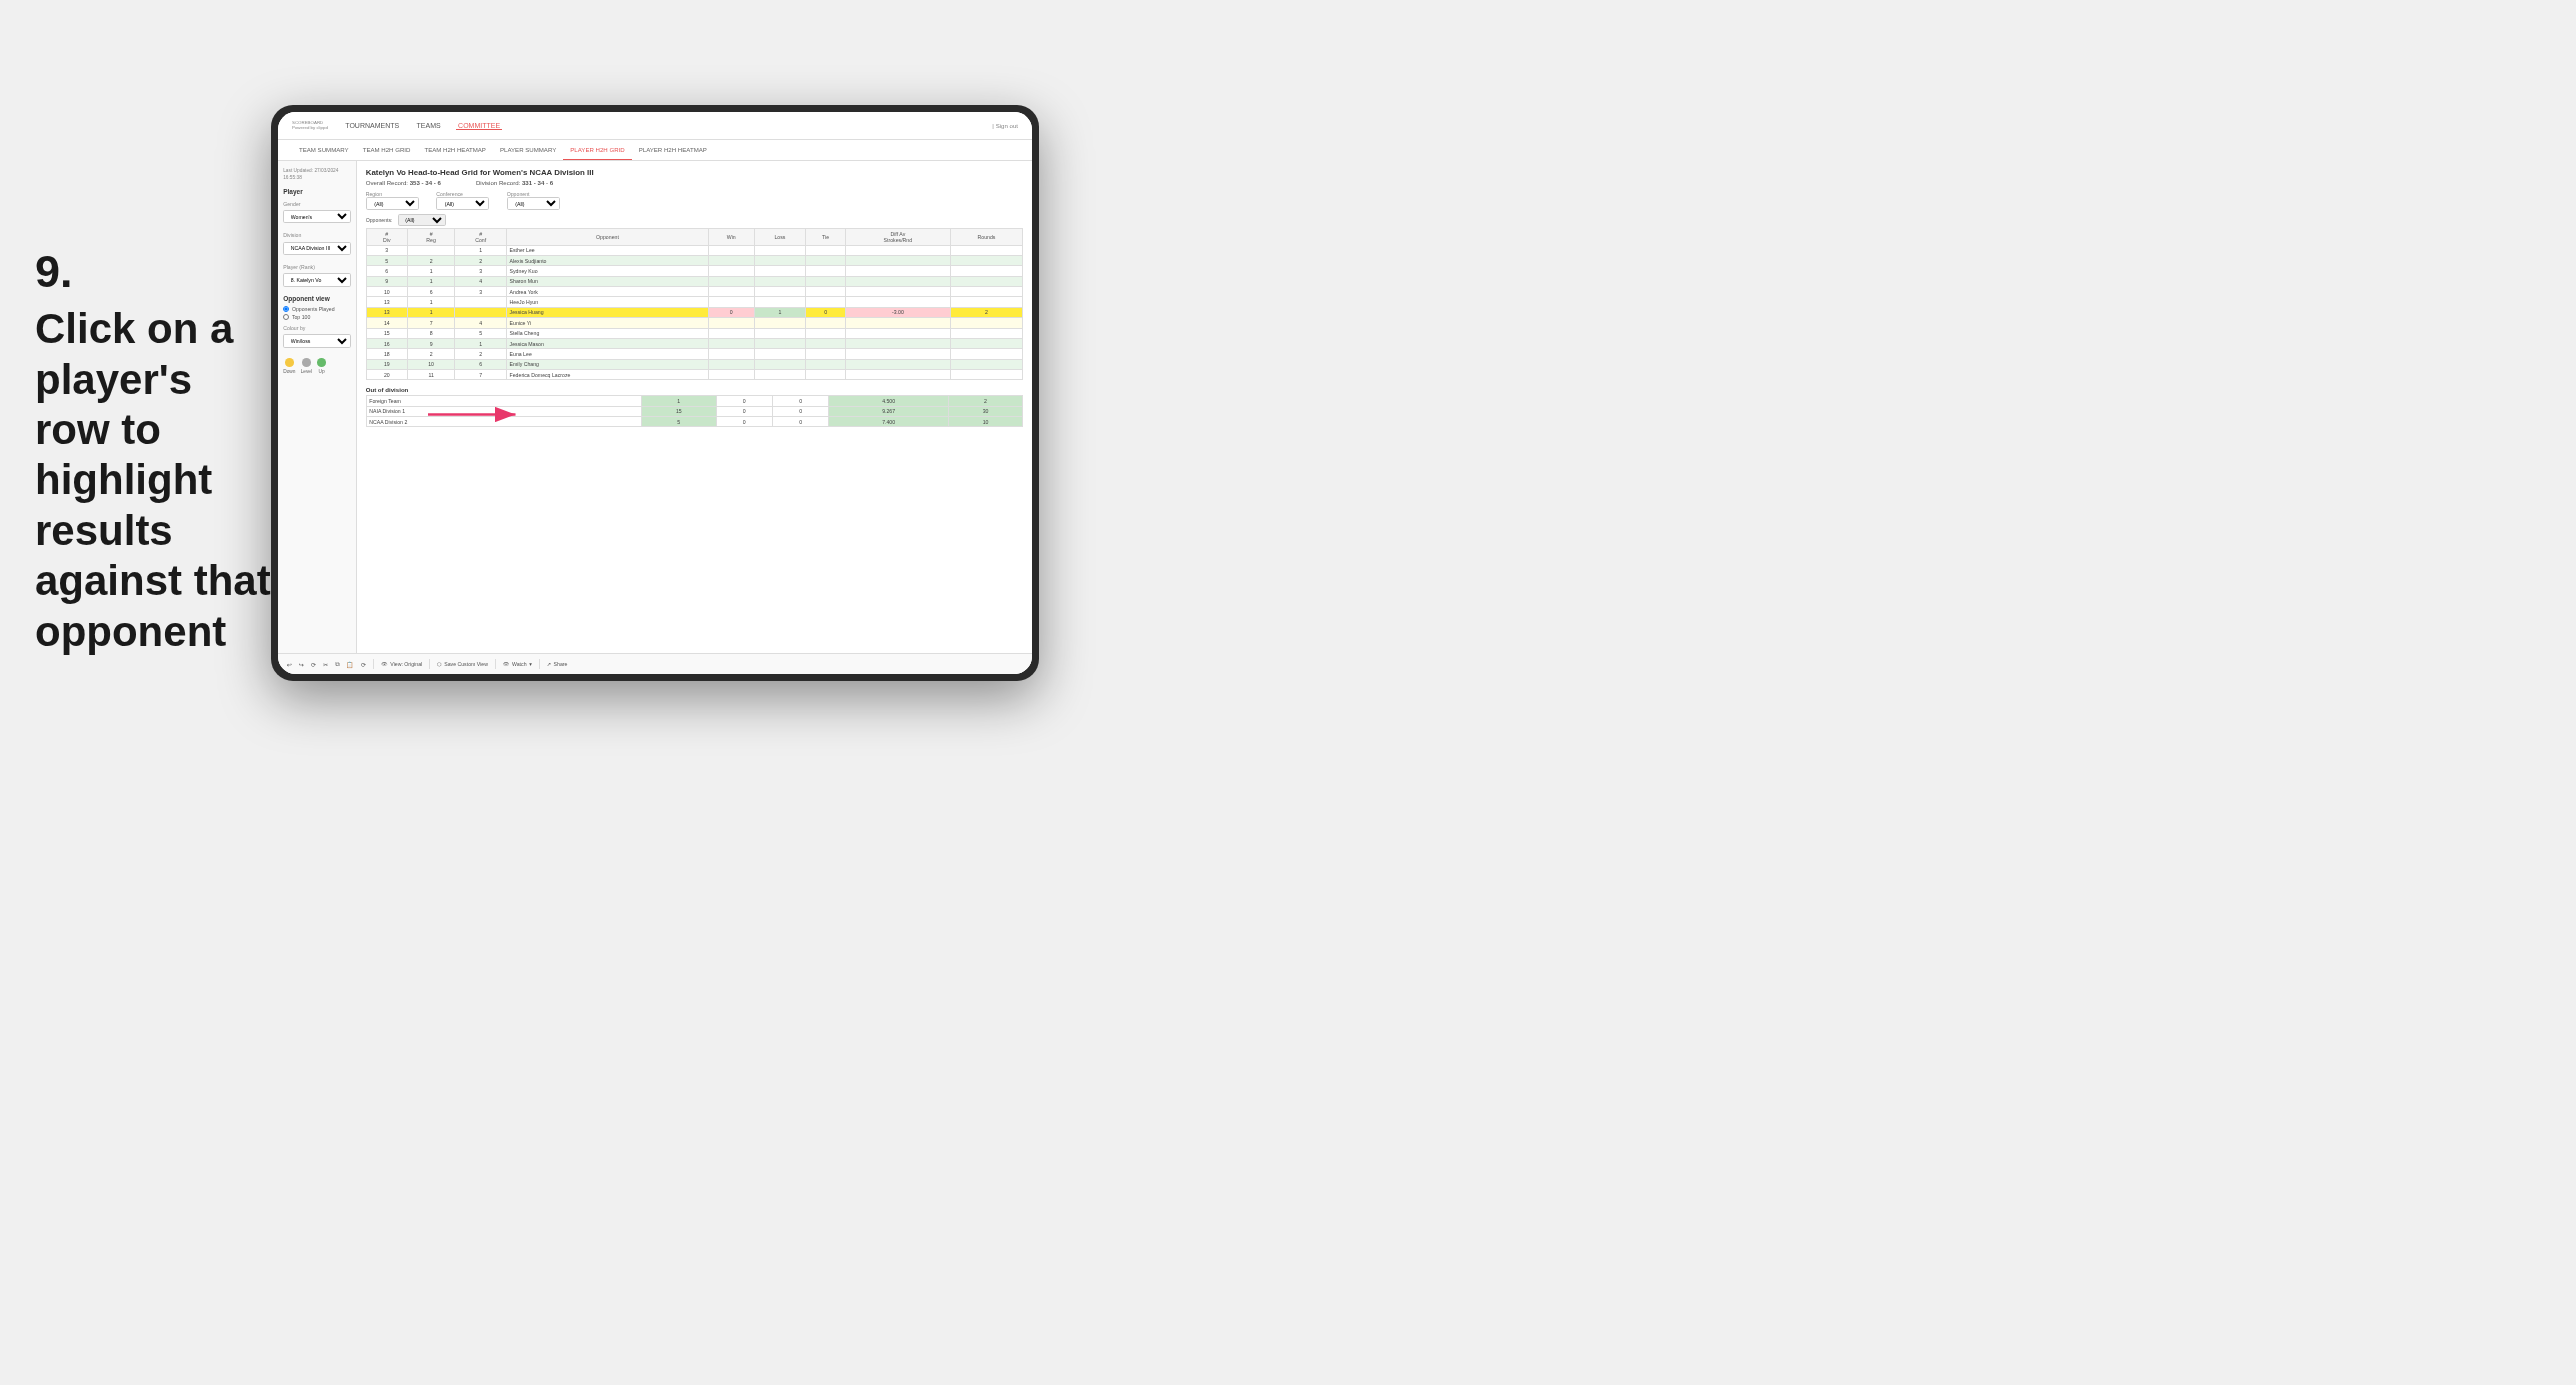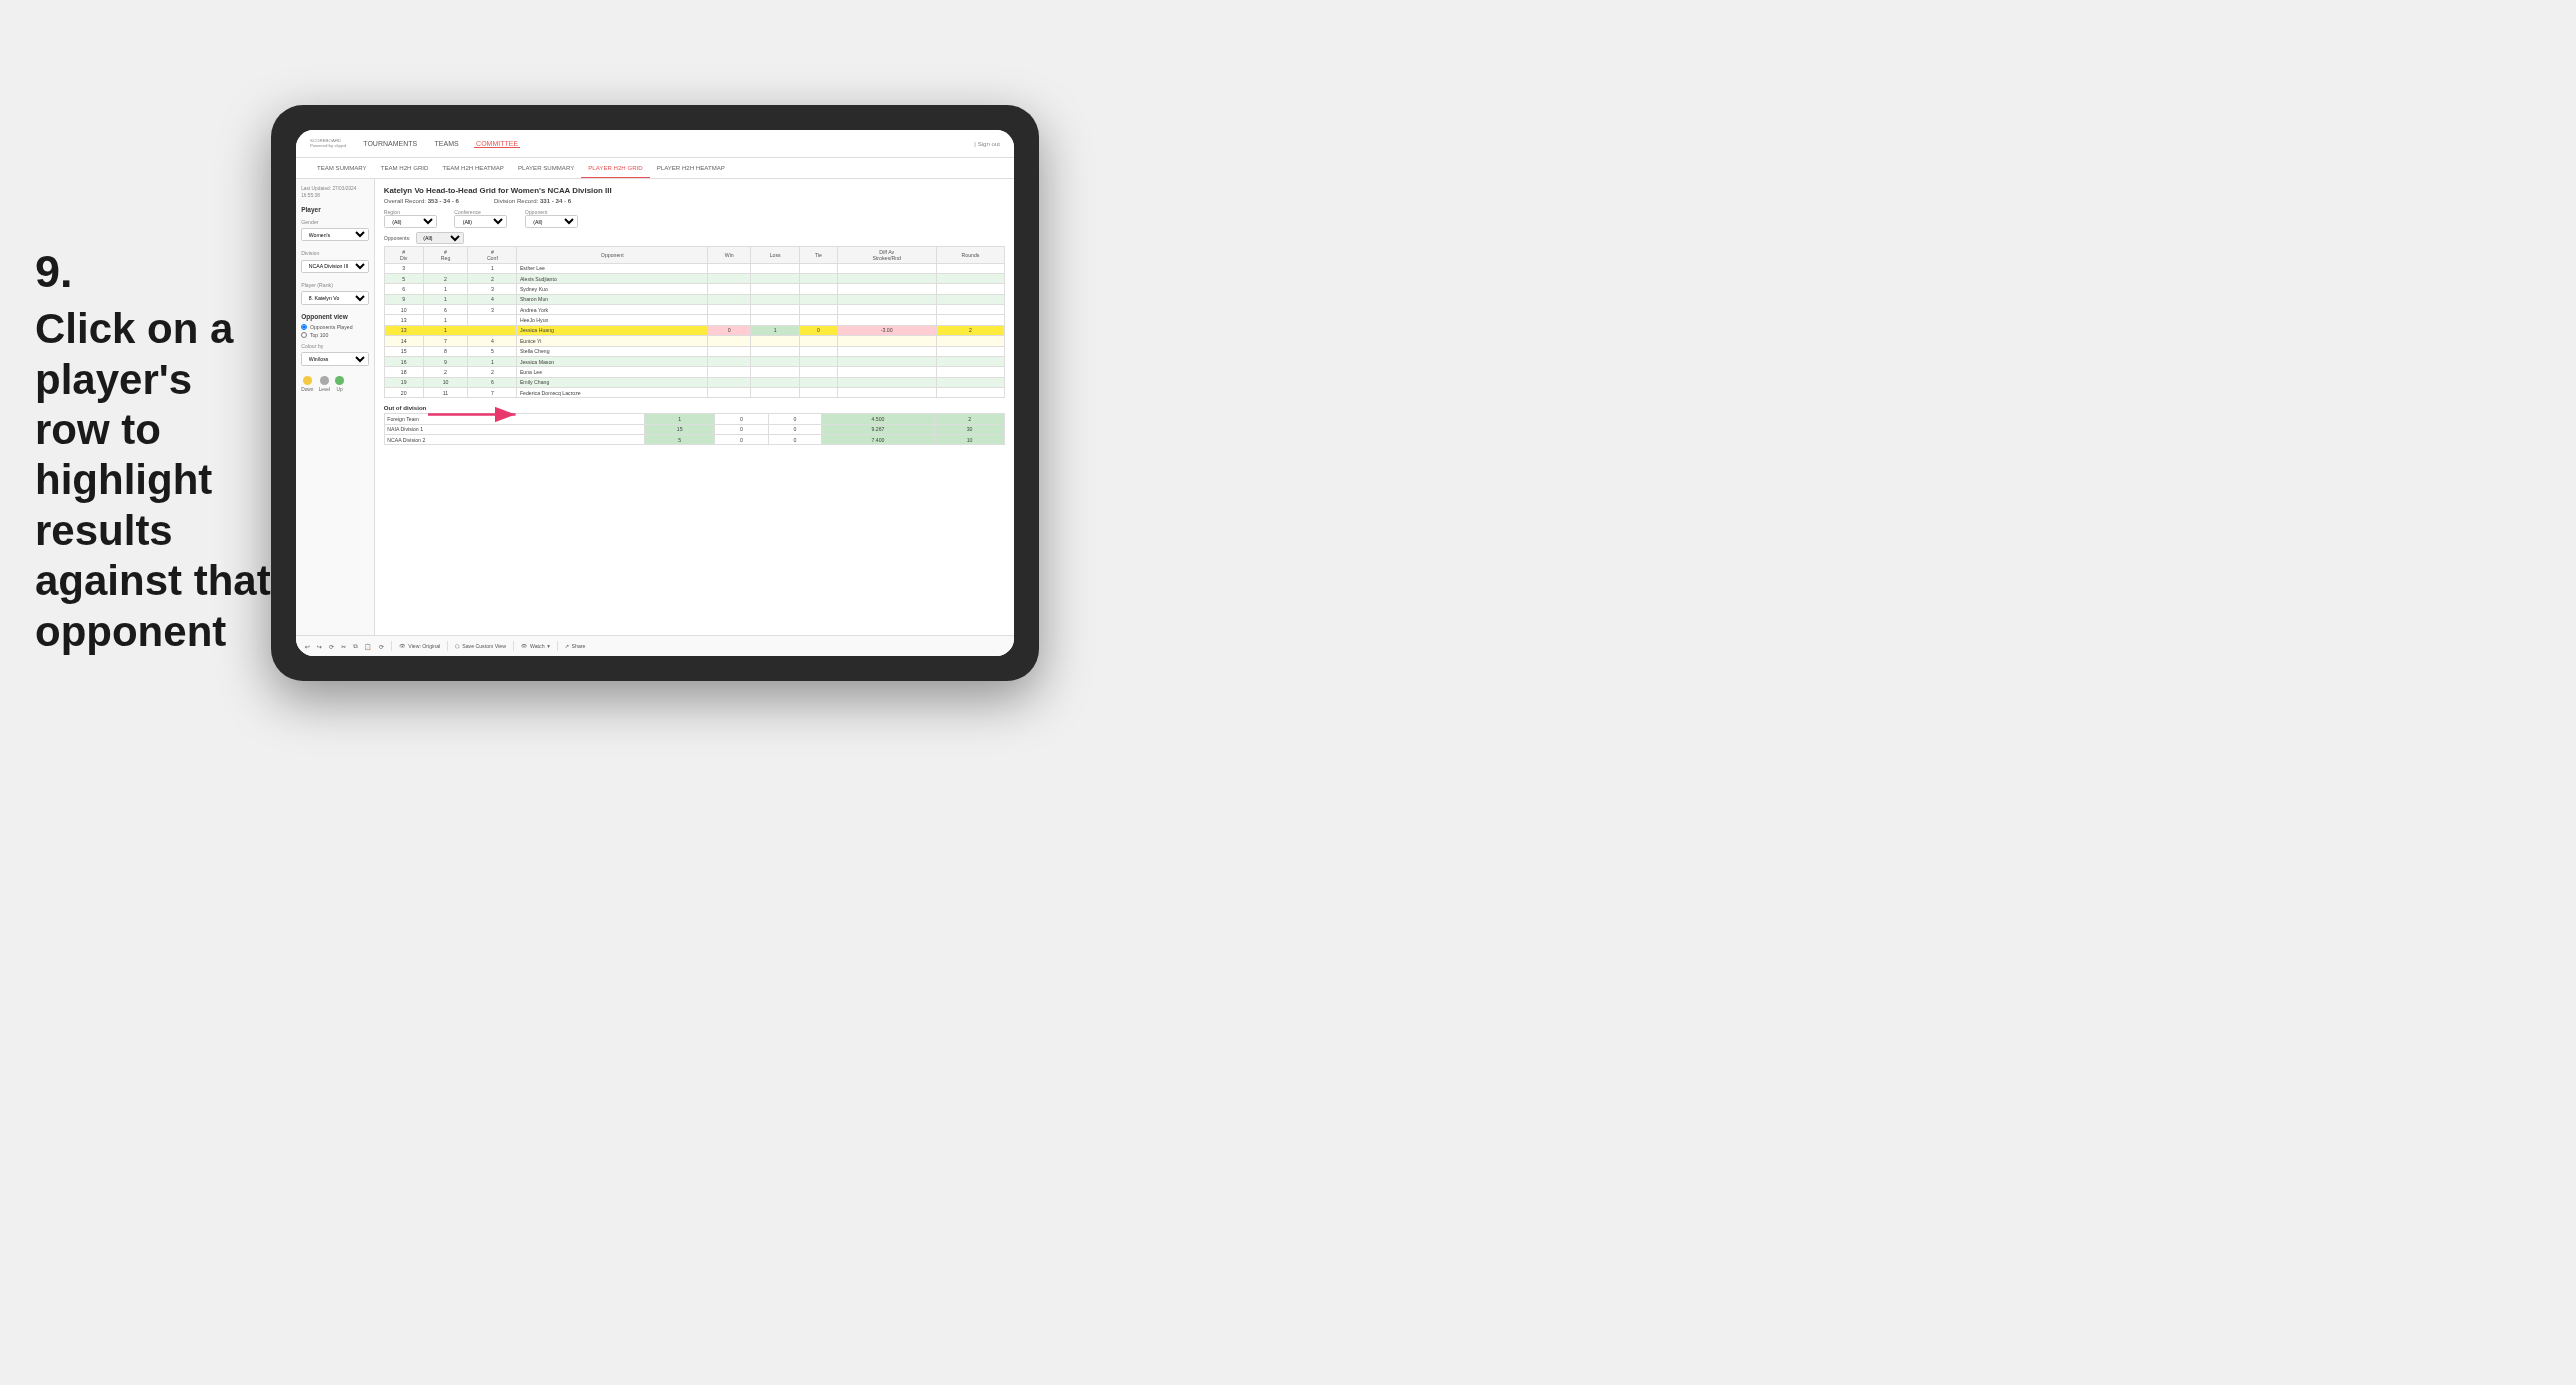--- a/index.html
+++ b/index.html
@@ -13,23 +13,23 @@
     }
 
     
     .tablet-frame {
       position: absolute;
       left: 271px;
       top: 105px;
       width: 768px;
       height: 576px;
       background: #2a2a2a;
-      border-radius: 32px;
+      border-radius: 22px;
       box-shadow: 0 17.5px 52px rgba(0,0,0,0.4);
-      padding: 25px;
+      padding: 7px;
     }
 
     .tablet-screen {
       width: 100%;
       height: 100%;
       background: #fff;
       border-radius: 17.5px;
       overflow: hidden;
       display: flex;
       flex-direction: column;

